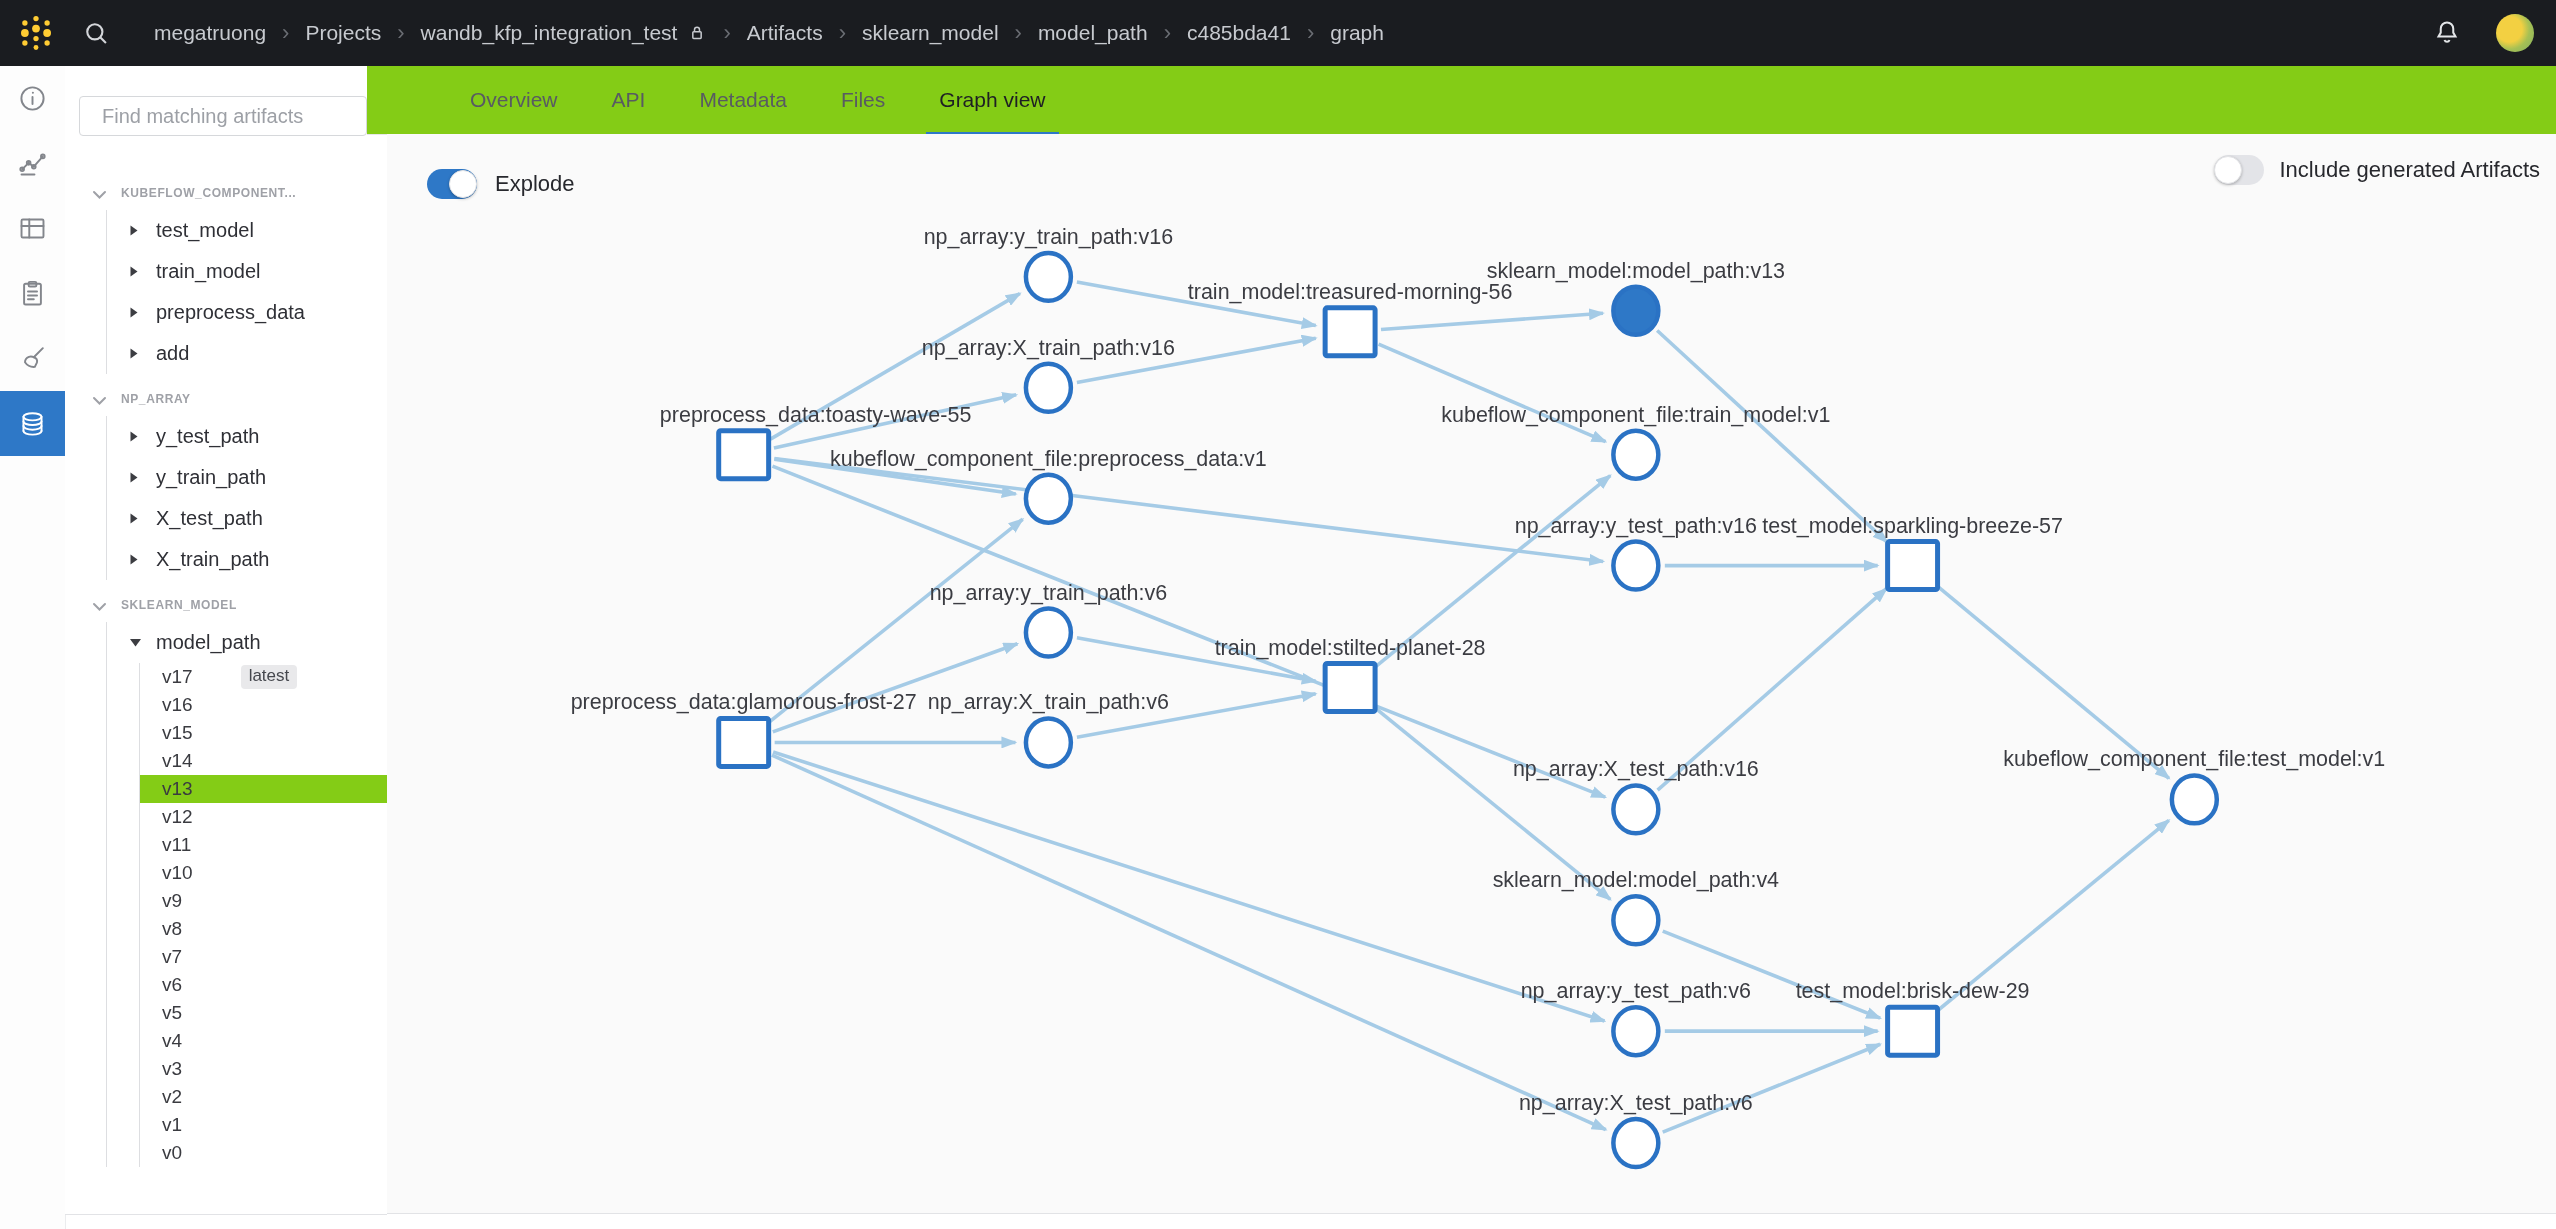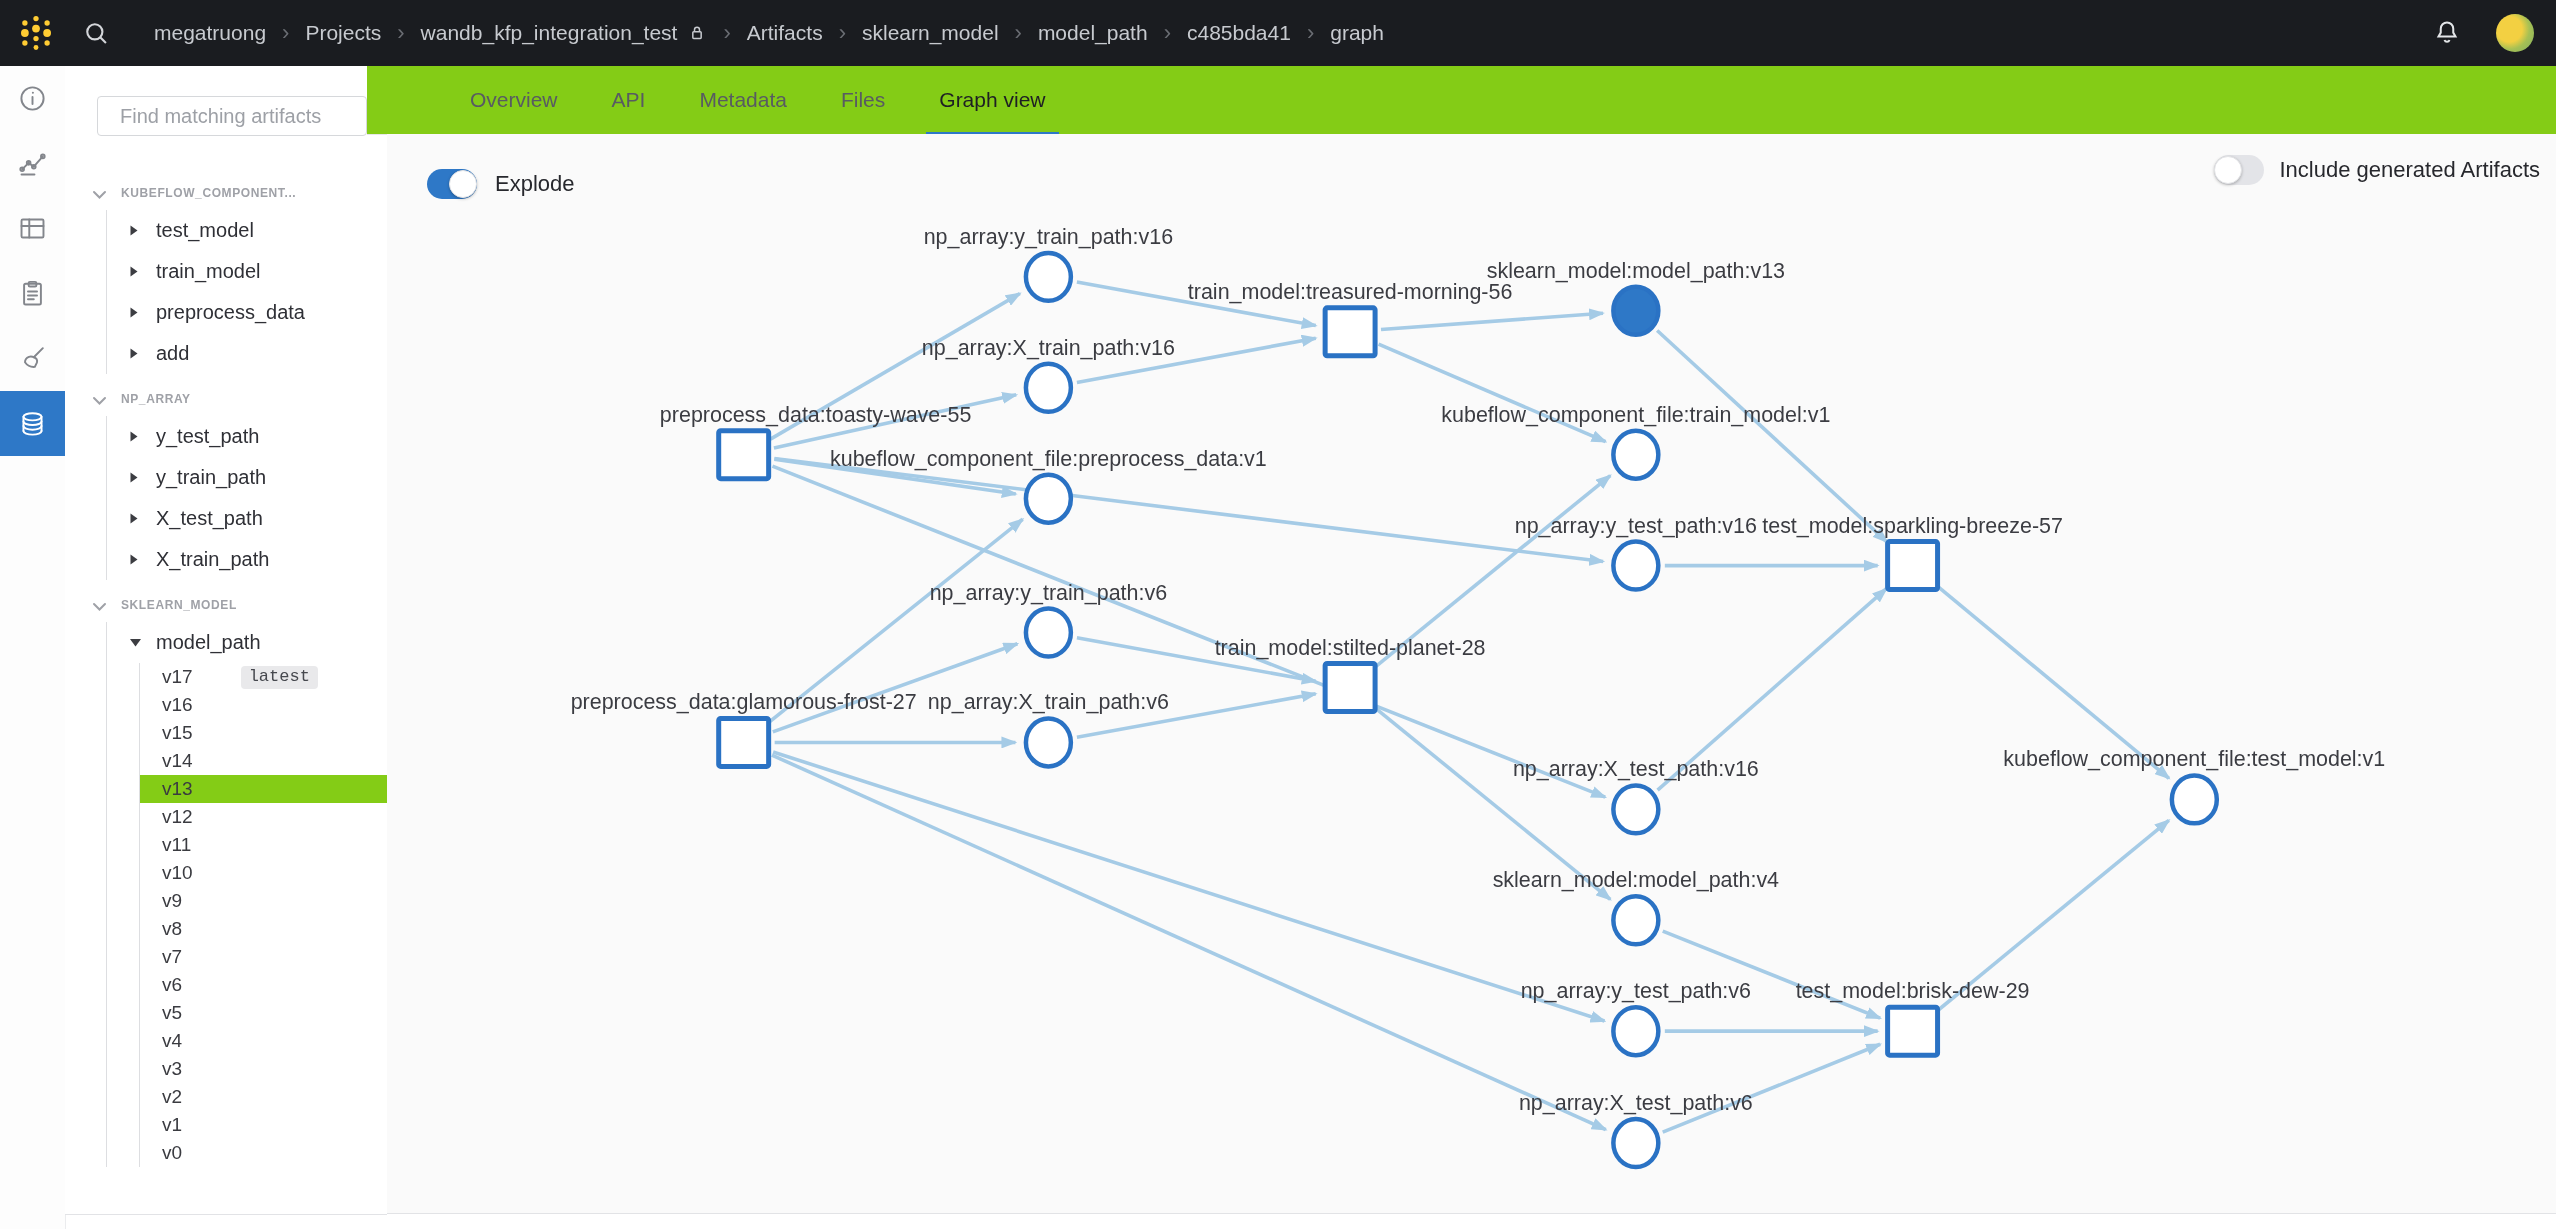--- a/index.html
+++ b/index.html
@@ -34,21 +34,21 @@
     width:65px;height:65px;display:flex;align-items:center;justify-content:center;
     color:#83868c;cursor:pointer;
   }
   .rail-item.active{background:#2e78c7;color:#ffffff;}
   
   .panel{
     position:absolute;left:65px;top:66px;width:322px;bottom:15px;background:#ffffff;
     border-right:1px solid #e4e5e8;overflow:hidden;
   }
   .search-box{
-    margin:30px 20px 0 32px;height:38px;border:1px solid #d6d8db;border-radius:4px;
+    margin:30px 20px 0 14px;height:38px;border:1px solid #d6d8db;border-radius:4px;
     display:flex;align-items:center;padding:0 10px;background:#fff;
   }
   .search-box input{
     border:none;outline:none;flex:1;font-size:20px;margin-left:10px;
     font-family:"Liberation Sans",sans-serif;color:#33343a;background:transparent;
   }
   .search-box input::placeholder{color:#9da0a6;}
   .sections{padding:50px 0 0 27px;}
   .sec-header{
     display:flex;align-items:flex-end;color:#9fa1a7;font-size:12px;font-weight:bold;
@@ -63,21 +63,20 @@
   .tree-item .tri{width:13px;display:flex;margin-right:14px;flex:0 0 auto;}
   .versions{border-left:1px solid #dddee1;margin-left:32px;}
   .ver-row{
     height:28px;display:flex;align-items:center;font-size:19px;color:#3a3b40;
     padding-left:22px;cursor:pointer;position:relative;width:240px;gap:36px;
   }
   .ver-row.selected{background:#84cc16;}
   .ver-badge{
     margin-left:12px;background:#e9e9eb;color:#46484e;font-size:17px;border-radius:4px;
     padding:1px 8px 3px 8px;
-    font-family:Liberation Mono, monospace;
   }
   
   .main-header{
     position:absolute;left:367px;top:66px;right:0;height:68px;background:#84cc16;
     border-bottom:1px solid #e6e7e9;display:flex;align-items:stretch;padding-left:76px;
   }
   .tab{
     display:flex;align-items:center;padding:0 27px;font-size:21px;color:#585b62;
     cursor:pointer;position:relative;
   }

